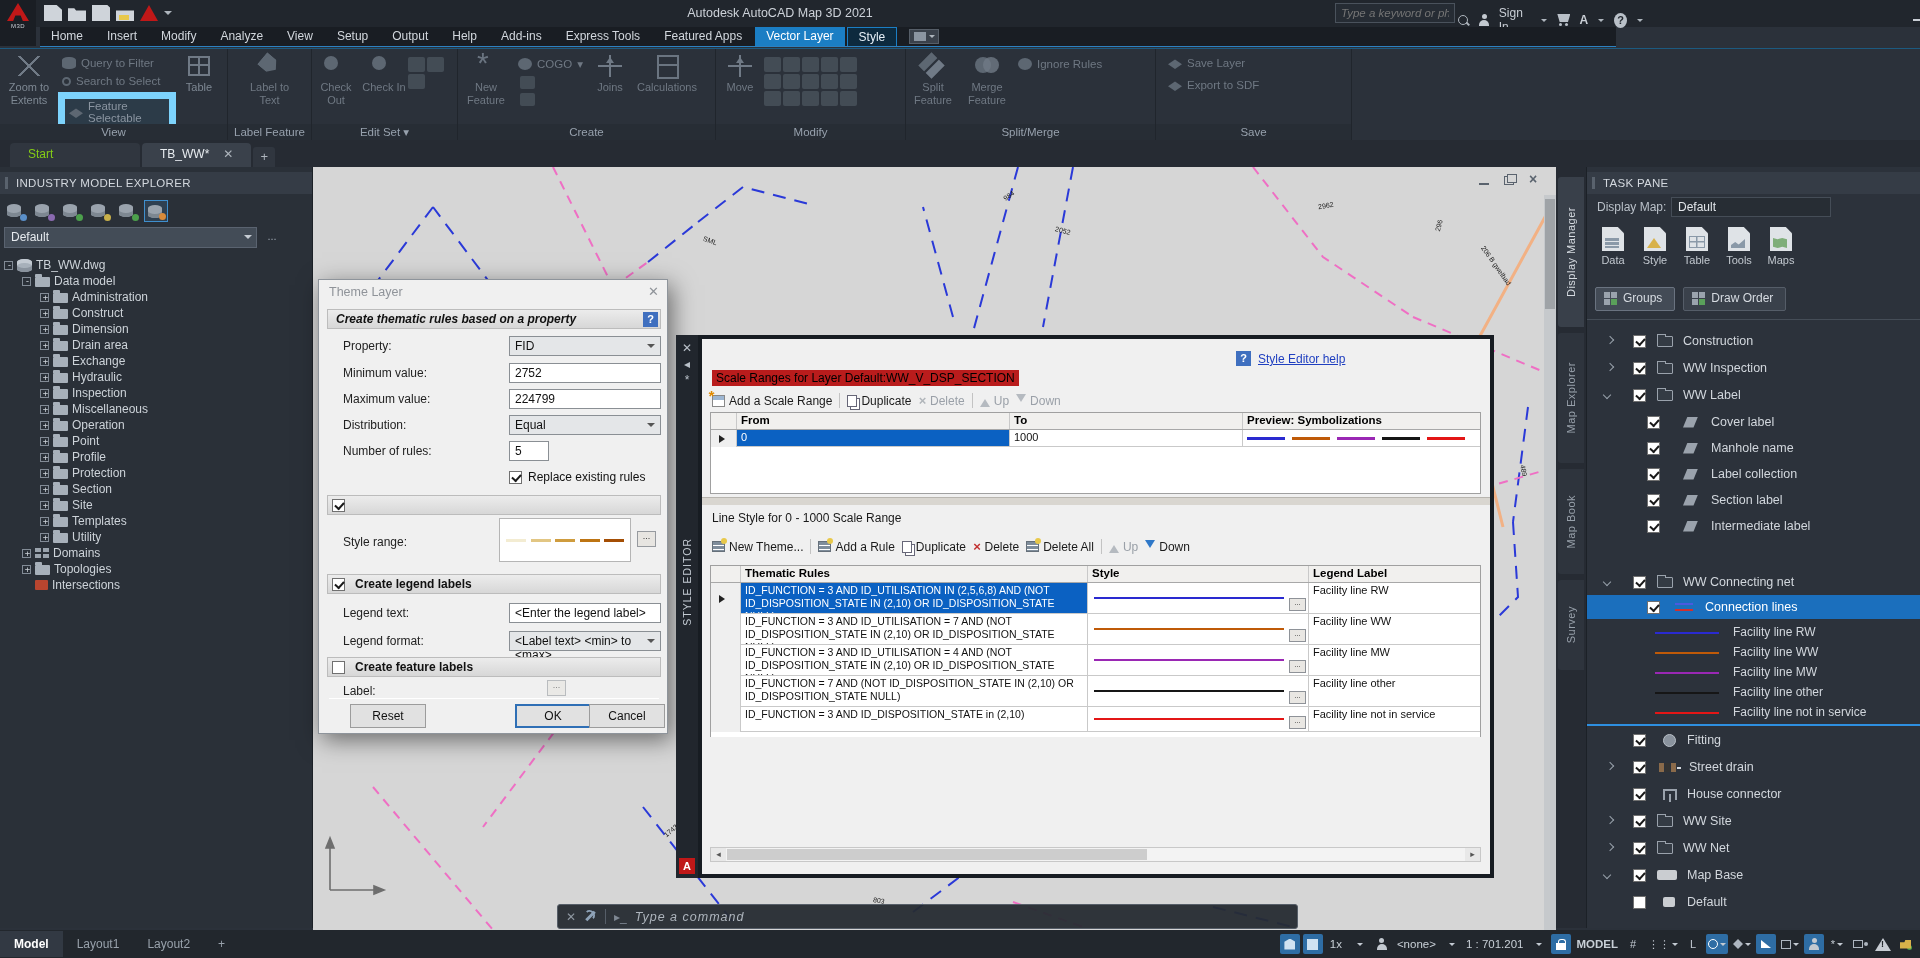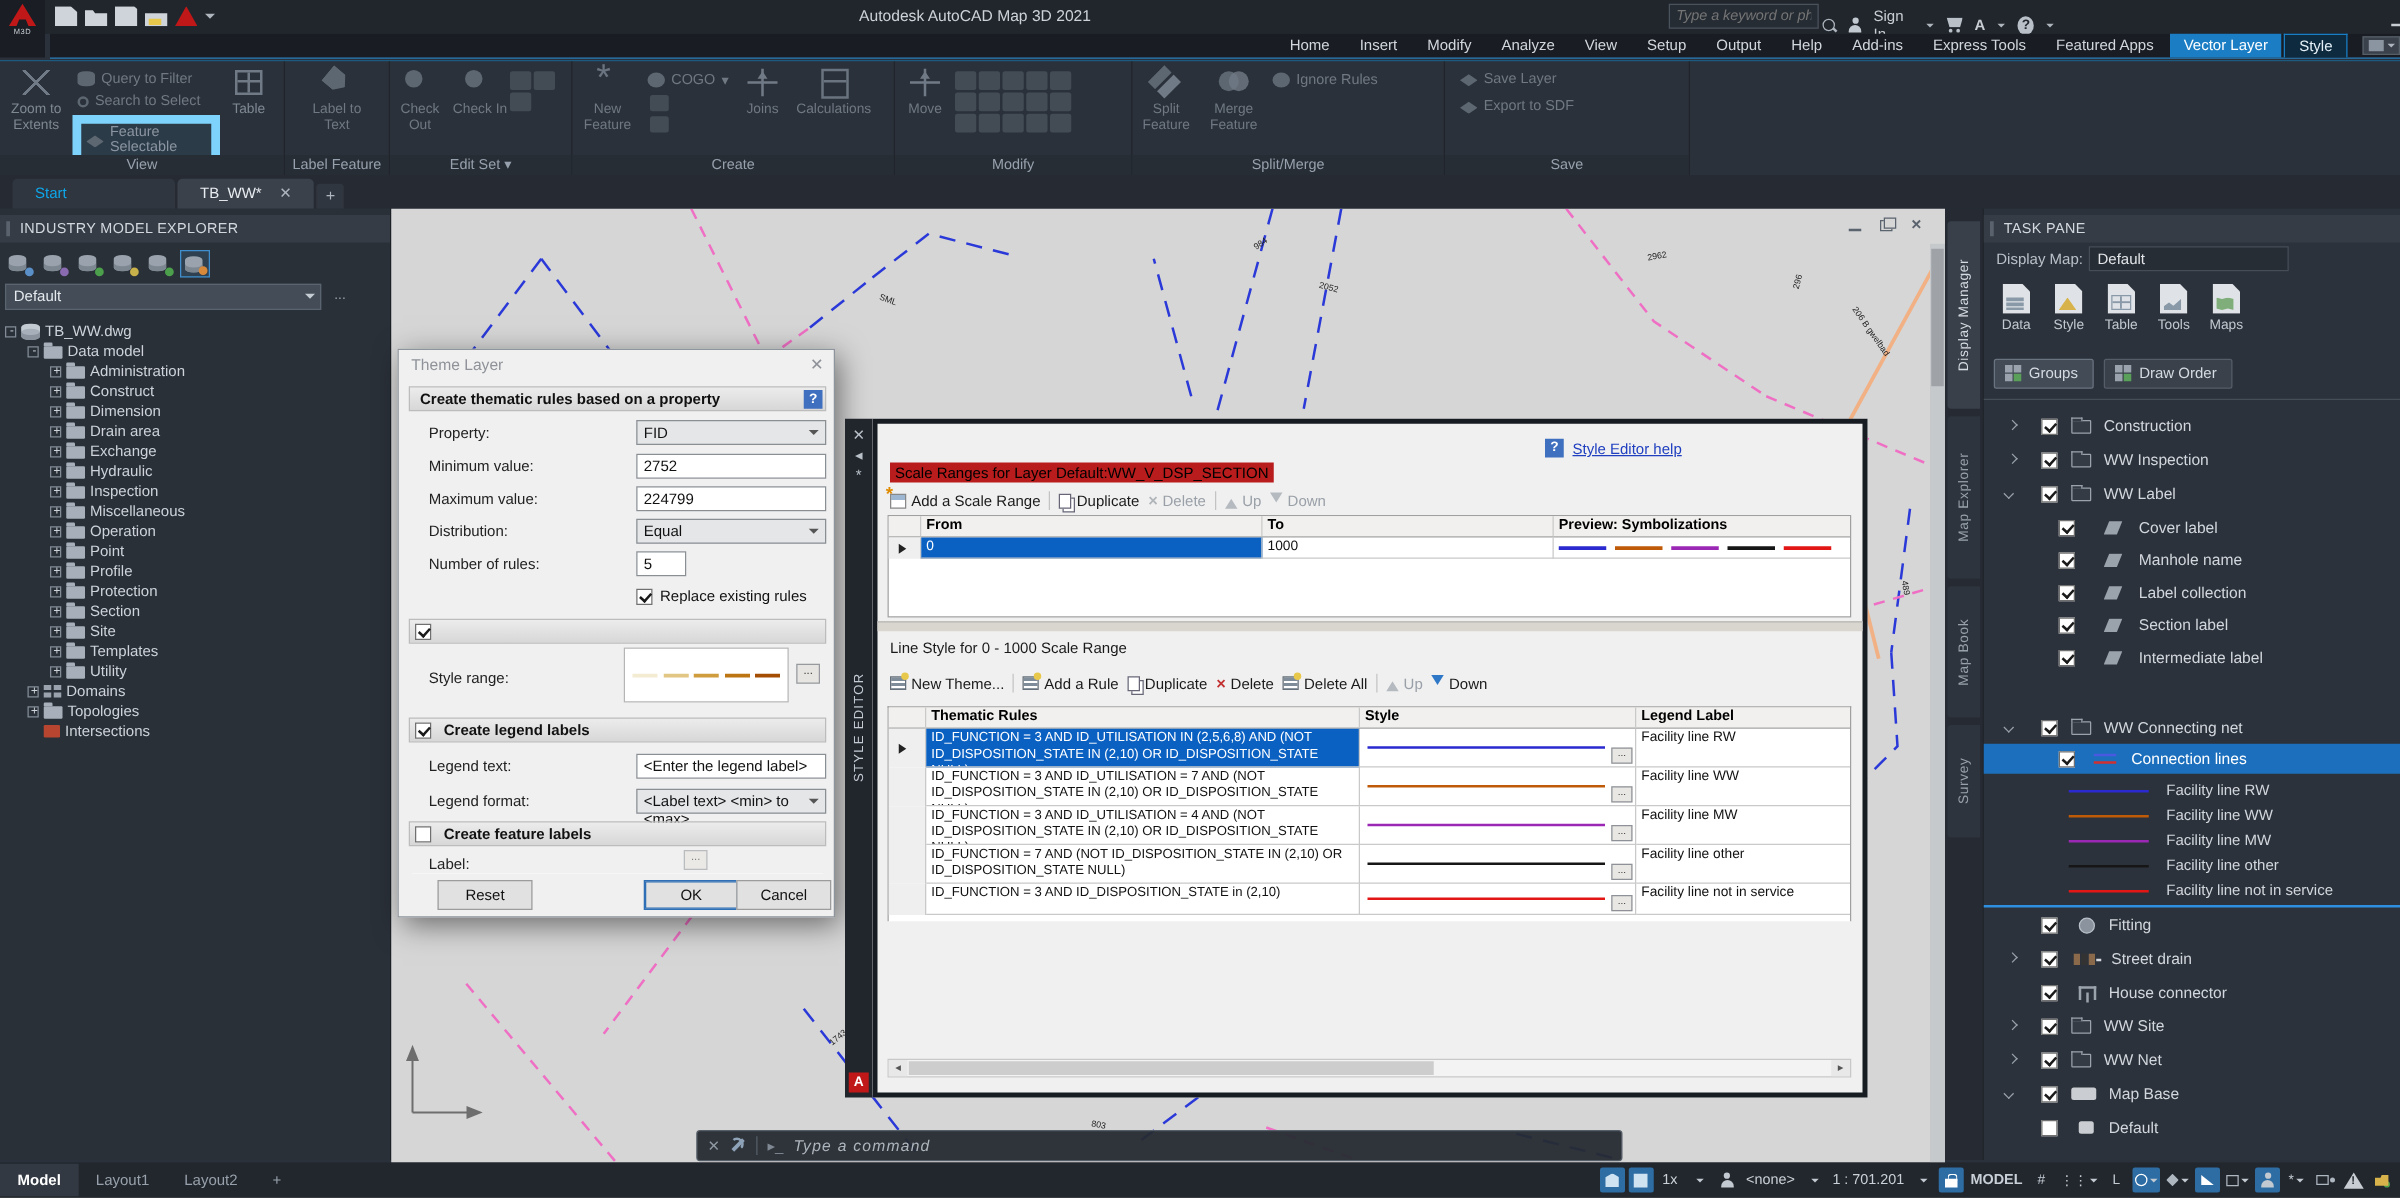--- a/index.html
+++ b/index.html
@@ -32,21 +32,21 @@
   .person:after{content:"";position:absolute;left:1px;top:6px;width:10px;height:6px;border-radius:5px 5px 0 0;background:#c3c9d0;}
   .tb-txt{font-size:12px;color:#c9ced5;}
   .cart{width:14px;height:12px;position:relative;}
   .cart:before{content:"";position:absolute;left:0;top:0;width:13px;height:8px;background:#b9c0c8;clip-path:polygon(0 0,100% 0,82% 100%,18% 100%);}
   .cart:after{content:"";position:absolute;left:2px;top:9px;width:3px;height:3px;border-radius:50%;background:#b9c0c8;box-shadow:6px 0 0 #b9c0c8;}
   .tb-a{font-size:12px;font-weight:bold;color:#c9ced5;}
   .helpq{width:15px;height:15px;border-radius:50%;background:#b9c0c8;color:#21262d;font-size:11px;font-weight:bold;text-align:center;line-height:15px;}
   .mini{width:12px;height:2px;background:#c9ced5;}
 
   
-  #rtabs{left:40px;top:27px;width:1880px;height:20px;background:#191d23;display:flex;align-items:stretch;gap:2px;border-bottom:1px solid #2d81c0;justify-content:flex-end;}
+  #rtabs{left:40px;top:27px;width:1576px;height:20px;background:#191d23;display:flex;align-items:stretch;gap:2px;border-bottom:1px solid #2d81c0;}
   .rtab{padding:2px 11px 0 11px;font-size:12px;color:#d2d7dd;cursor:default;}
   .rtab.act{background:#1b7ec4;color:#fff;}
   .rtab.sty{background:#0d2a3e;border:1px solid #1b7ec4;border-bottom:none;color:#e6f0f8;}
   .rtab-img{margin-left:10px;margin-top:2px;width:30px;height:15px;background:#3a414b;border:1px solid #565e68;display:flex;align-items:center;justify-content:center;gap:3px;}
   .rtab-img i{width:12px;height:9px;background:#8b95a1;}
   .caret-dn{width:0;height:0;border:3.5px solid transparent;border-top-color:#aeb5bd;margin-top:3px;}
 
   
   #ribbon{left:0;top:48px;width:1920px;height:92px;background:#2b313a;border-top:1px solid #1c5a80;display:flex;}
   .panel{position:relative;height:92px;border-right:1px solid #20252c;flex:none;}
@@ -78,21 +78,21 @@
   .bic-move:after{content:"";position:absolute;left:9px;top:-1px;border:4px solid transparent;border-bottom:6px solid #707a86;}
   .bic-split:before{content:"";position:absolute;left:2px;top:2px;width:19px;height:19px;background:#5d6772;transform:rotate(45deg);clip-path:polygon(0 0,44% 0,44% 100%,0 100%);}
   .bic-split:after{content:"";position:absolute;left:2px;top:2px;width:19px;height:19px;background:#707a86;transform:rotate(45deg);clip-path:polygon(56% 0,100% 0,100% 100%,56% 100%);}
   .bic-merge:before{content:"";position:absolute;left:1px;top:3px;width:16px;height:16px;border-radius:50%;background:#5d6772;}
   .bic-merge:after{content:"";position:absolute;left:9px;top:3px;width:16px;height:16px;border-radius:50%;background:#707a86;opacity:.8;}
   .icongrid{display:grid;grid-template-columns:repeat(5,17px);grid-auto-rows:15px;gap:2px;padding-top:8px;}
   .gi{background:#4c555f;opacity:.75;border-radius:2px;}
 
   
   #ftabs{left:0;top:140px;width:1920px;height:27px;background:#262b33;display:flex;align-items:flex-end;gap:2px;padding-left:10px;}
-  .ftab{height:24px;padding:4px 18px 0 18px;font-size:12px;color:#0ea5e9;background:#30363f;border-radius:4px 4px 0 0;display:flex;gap:14px;}
+  .ftab{height:24px;padding:4px 18px 0 18px;font-size:12px;color:#84cc16;background:#30363f;border-radius:4px 4px 0 0;display:flex;gap:14px;}
   .ftab.act{background:#3a414b;color:#e8ecf0;}
   .ftab .x{color:#aeb5bd;font-size:12px;}
   .ftab-plus{width:22px;height:20px;background:#30363f;border-radius:3px 3px 0 0;color:#aeb5bd;text-align:center;line-height:19px;font-size:13px;}
 
   
   #imx{left:0;top:167px;width:313px;height:761px;background:#2a3038;border-right:1px solid #1c2127;}
   #imx-hdr{left:0;top:5px;width:100%;height:22px;background:#353c46;color:#d3d8de;font-size:11.5px;letter-spacing:.3px;line-height:22px;padding-left:16px;}
   #imx-hdr:before{content:"";position:absolute;left:5px;top:5px;width:3px;height:12px;background:#59626d;}
   #imx-tools{left:4px;top:31px;height:26px;display:flex;gap:4px;align-items:center;}
   .imxi{width:24px;height:22px;position:relative;}
@@ -675,21 +675,21 @@
           <polygon points="66,58 56,54 56,62"></polygon>
       </g>
     </svg>
   </div>
 
   <div id="dlg" class="r">
     <div id="dlg-title" class="r">Theme Layer</div>
     <span id="dlg-x" class="r">✕</span>
 
     <div class="sech" style="top:29px;">
-      <span style="padding-left:8px;">Create thematic rules based on a property</span>
+      <span style="padding-left:8px;font-style:italic;">Create thematic rules based on a property</span>
       <span class="qhelp" style="position:absolute;right:2px;top:2px;">?</span>
     </div>
 
     <span class="dlbl" style="top:59px;">Property:</span>
     <div class="fld cmb" style="top:56px;"><span>FID</span><span class="ca"></span></div>
 
     <span class="dlbl" style="top:86px;">Minimum value:</span>
     <div class="fld" style="top:83px;"><span>2752</span></div>
 
     <span class="dlbl" style="top:112px;">Maximum value:</span>

